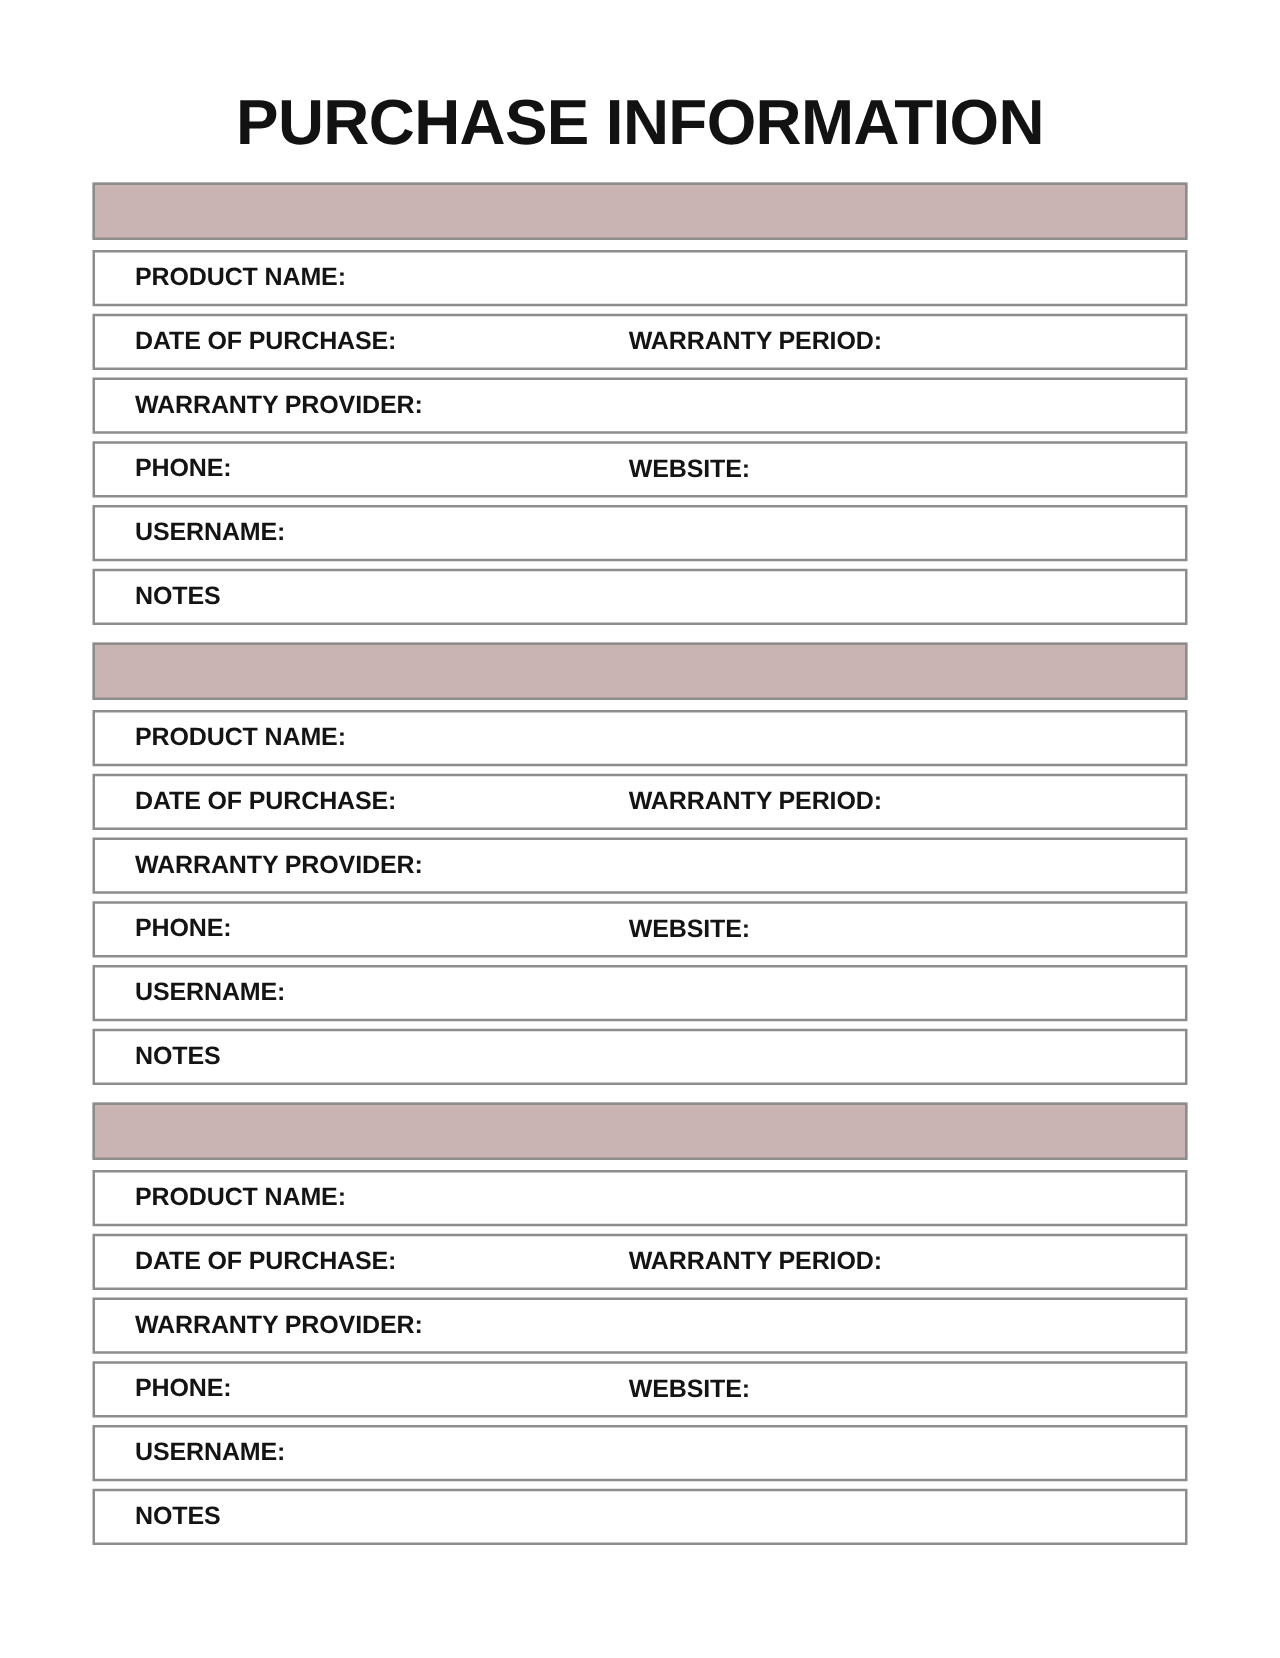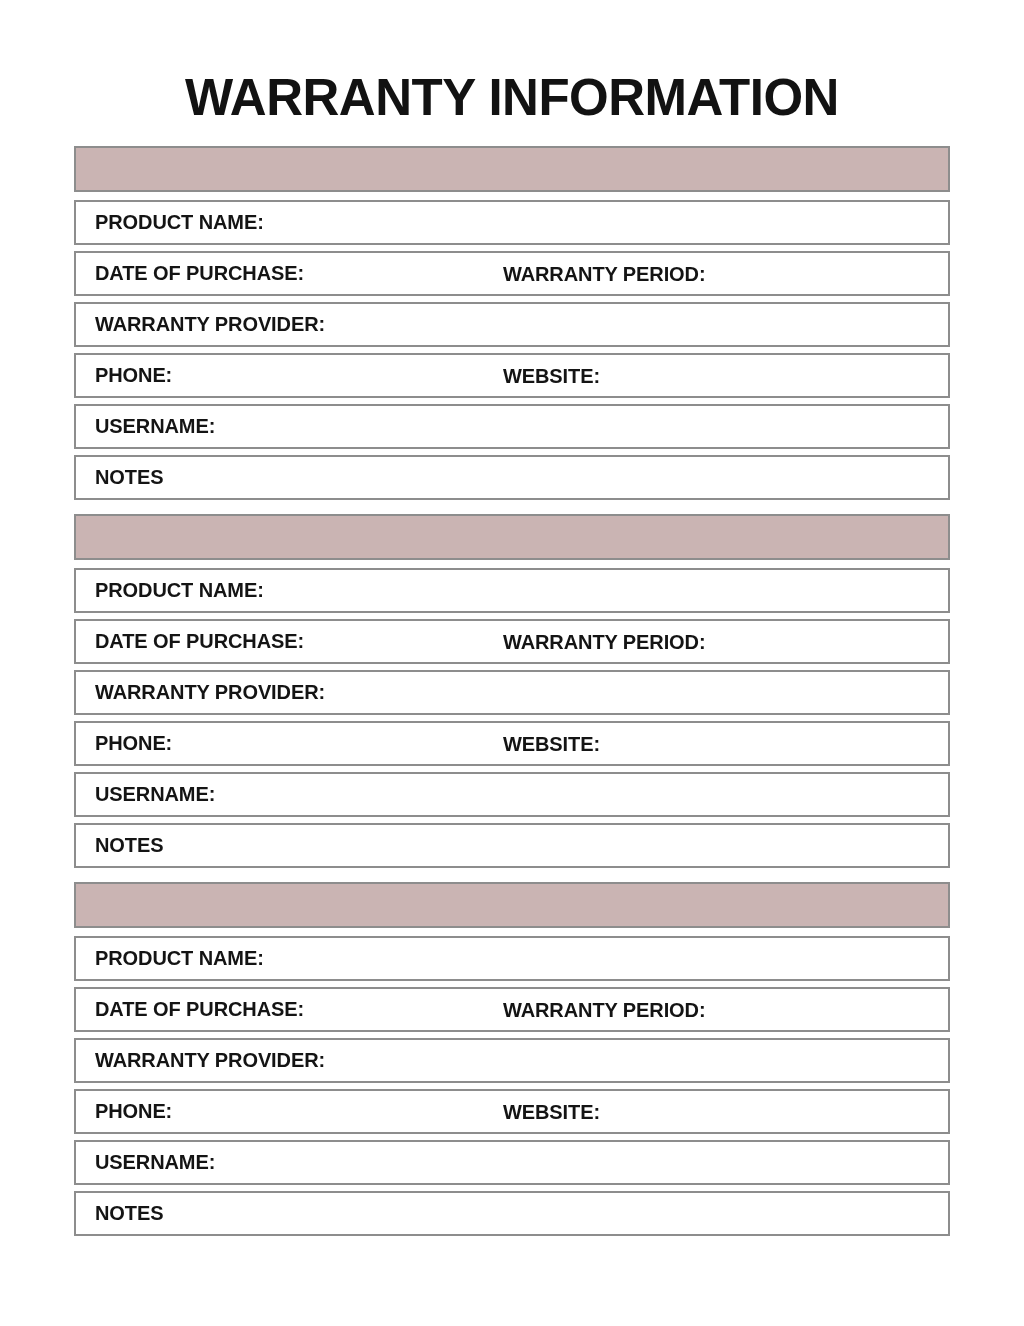--- a/index.html
+++ b/index.html
@@ -44,21 +44,21 @@
   }
   .row {
     position: relative;
     box-sizing: border-box;
     height: 45px;
     border: 2px solid #8d8d8d;
     background: #ffffff;
     margin-bottom: 6px;
     display: flex;
     align-items: center;
-    padding-left: 19px;
+    padding-left: 32px;
   }
   .field-label {
     font-weight: 700;
     font-size: 20px;
     color: #141414;
     letter-spacing: -0.1px;
     white-space: nowrap;
   }
   .field-label.second {
     position: absolute;
@@ -68,21 +68,21 @@
   }
   .fill-area {
     flex: 1;
     height: 100%;
   }
 </style>
 </head>
 <body>
 
 <div class="page">
-  <h1 class="title">WARRANTY INFORMATION</h1>
+  <h1 class="title">PURCHASE INFORMATION</h1>
 
   <div class="content">
 
     <section class="warranty-section">
       <div class="section-header"></div>
 
       <div class="row">
         <span class="field-label">PRODUCT NAME:</span>
         <span class="fill-area"></span>
       </div>

